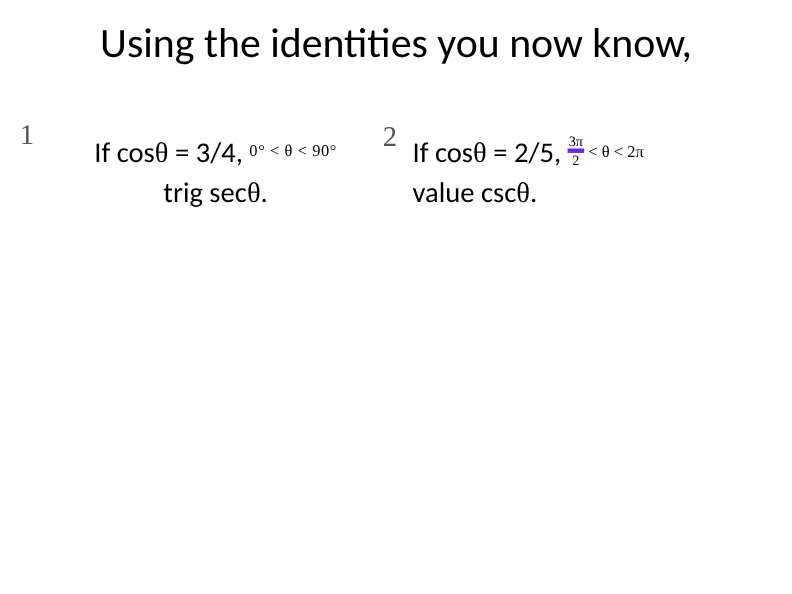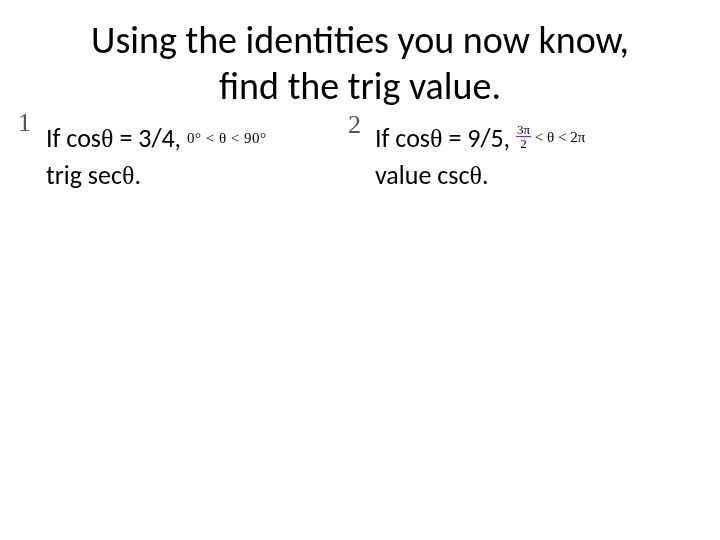--- a/index.html
+++ b/index.html
@@ -23,21 +23,21 @@
     position: absolute;
     font-size: 26px;
     line-height: 1.4;
   }
   .num {
     position: absolute;
     font-family: 'Times New Roman', serif;
     font-size: 26px;
     color: #555;
   }
-  .p1 { left: 46px; top: 120px; width: 300px; }
+  .p1 { left: 46px; top: 120px; width: 300px; text-align: center; }
   .p2 { left: 375px; top: 120px; width: 320px; }
   .n1 { left: 18px; top: 108px; }
   .n2 { left: 348px; top: 110px; }
   .cond {
     display: inline-block;
     vertical-align: middle;
   }
   .cond1 {
     font-family: 'Times New Roman', serif;
     font-size: 15px;
@@ -54,35 +54,34 @@
   .frac {
     display: inline-block;
     vertical-align: middle;
     text-align: center;
     font-family: 'Times New Roman', serif;
     font-size: 13px;
     line-height: 1;
     position: relative;
     top: -2px;
   }
-  .frac .t { display: block; border-bottom: 1px solid #6d28d9; padding: 0 1px; }
+  .frac .t { display: block; border-bottom: 4px solid #6d28d9; padding: 0 1px; }
   .frac .b { display: block; padding: 0 1px; }
   .theta { font-family: 'Symbol', serif; }
 </style>
 </head>
 <body>
 
 <div class="title">
   <span>Using the identities you now know,</span><br>
-  <span>find the trig value.</span>
 </div>
 
 <div class="num n1">1</div>
 <div class="problem p1">
   <span>If cos</span><span class="theta">θ</span><span> = 3/4, </span><span class="cond cond1">0° &lt; θ &lt; 90°</span><br>
   <span>trig sec</span><span class="theta">θ</span><span>.</span>
 </div>
 
 <div class="num n2">2</div>
 <div class="problem p2">
-  <span>If cos</span><span class="theta">θ</span><span> = 9/5, </span><span class="cond cond2"><span class="frac"><span class="t">3π</span><span class="b">2</span></span><span> &lt; θ &lt; 2π</span></span><br>
+  <span>If cos</span><span class="theta">θ</span><span> = 2/5, </span><span class="cond cond2"><span class="frac"><span class="t">3π</span><span class="b">2</span></span><span> &lt; θ &lt; 2π</span></span><br>
   <span>value csc</span><span class="theta">θ</span><span>.</span>
 </div>
 
 </body></html>

